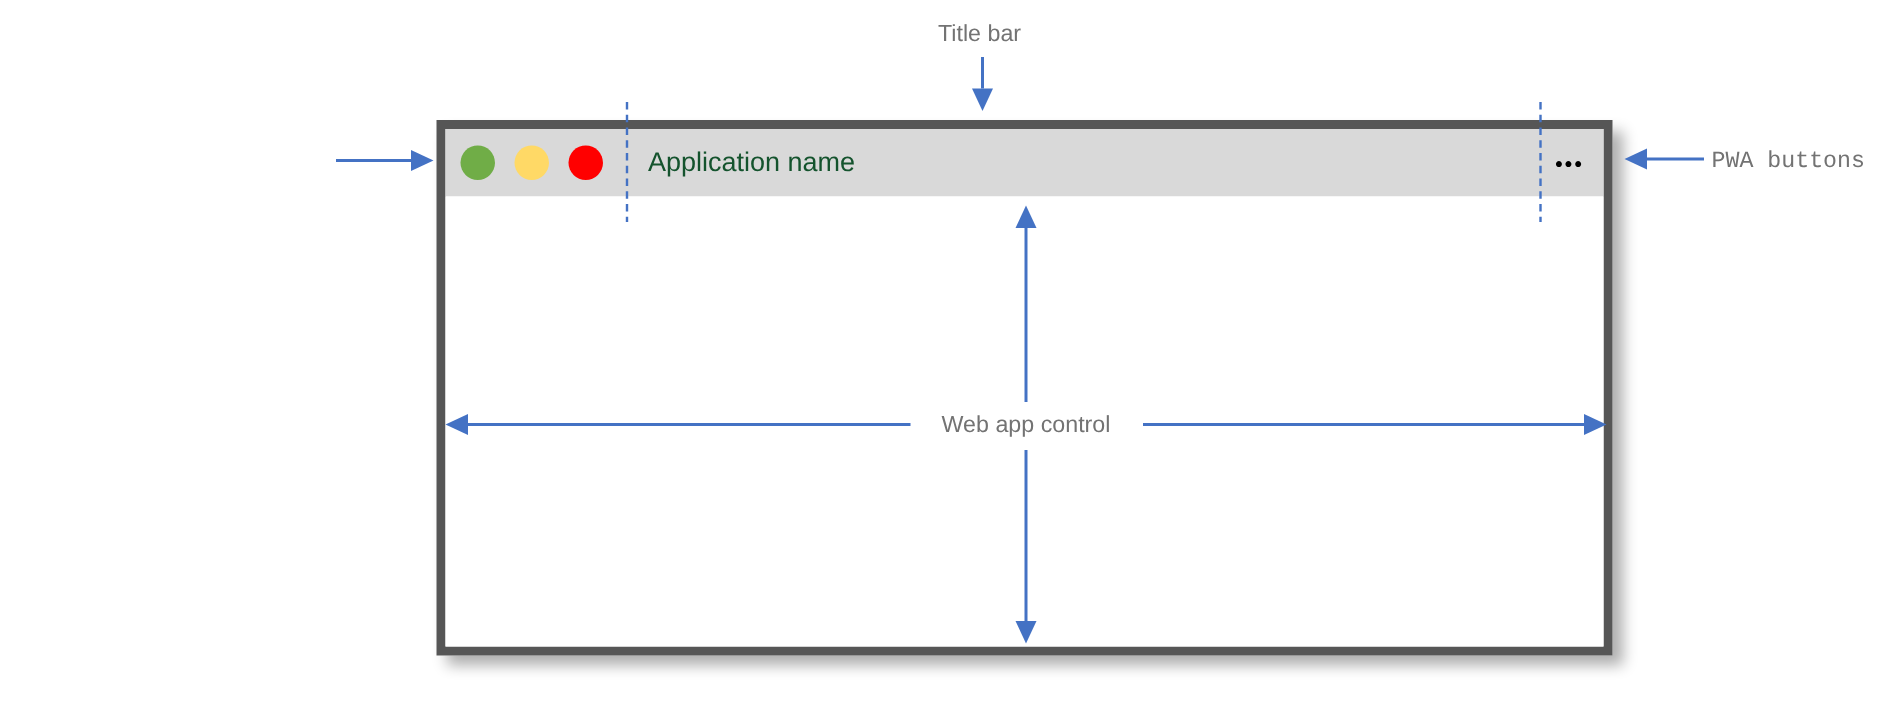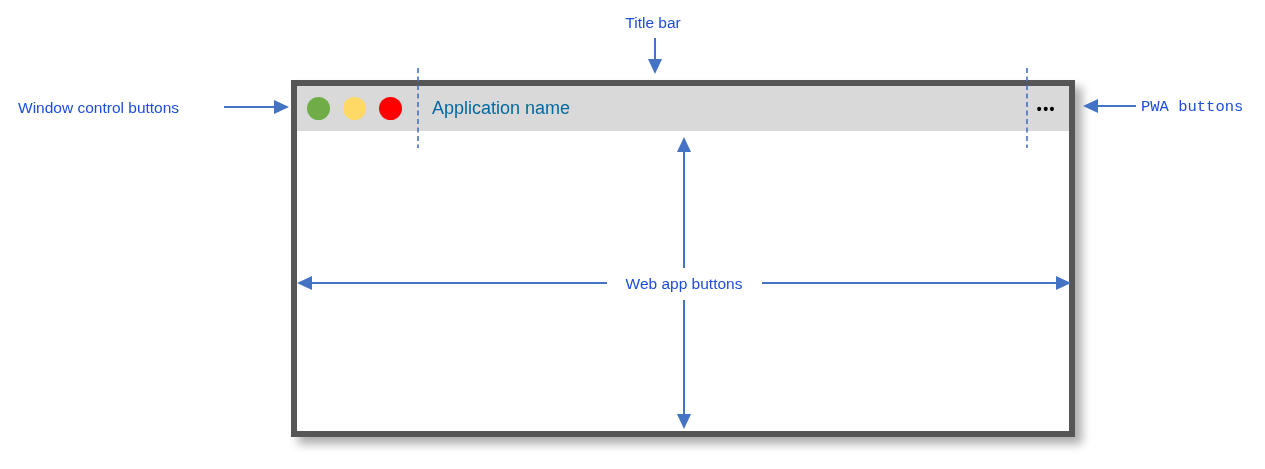--- a/index.html
+++ b/index.html
@@ -14,29 +14,29 @@
     box-shadow:7px 7px 9px rgba(0,0,0,0.32);
   }
   .titlebar {
     height:45px; background:#d9d9d9; display:flex; align-items:center;
   }
   .circles { display:flex; gap:13px; margin-left:10px; }
   .circle { width:23px; height:23px; border-radius:50%; }
   .c-green  { background:#70ad47; }
   .c-yellow { background:#ffd966; }
   .c-red    { background:#ff0000; }
-  .app-title { margin-left:30px; font-size:18px; color:#0369a1; }
+  .app-title { margin-left:30px; font-size:18px; color:#14532d; }
   .pwa-dots {
     margin-left:auto; margin-right:13px; font-size:14px; font-weight:bold;
     color:#000; letter-spacing:1.5px; line-height:1;
   }
   .content-area { height:300px; background:#ffffff; }
   
   .label {
-    position:absolute; color:#1d4ed8; font-size:15.5px; white-space:nowrap;
+    position:absolute; color:#737373; font-size:15.5px; white-space:nowrap;
     line-height:18px;
   }
   .label.centered { transform:translateX(-50%); }
   
   .overlay { position:absolute; left:0; top:0; pointer-events:none; }
 </style>
 </head>
 <body>
 
 <div class="canvas">
@@ -48,23 +48,22 @@
         <div class="circle c-yellow"></div>
         <div class="circle c-red"></div>
       </div>
       <div class="app-title">Application name</div>
       <div class="pwa-dots">•••</div>
     </div>
     <div class="content-area"></div>
   </div>
 
   <div class="label centered" style="left:653px; top:14px;">Title bar</div>
-  <div class="label" style="left:18px; top:99px;">Window control buttons</div>
   <div class="label" style="left:1141px; top:98px;font-family:Liberation Mono, monospace;">PWA buttons</div>
-  <div class="label centered" style="left:684px; top:275px;">Web app buttons</div>
+  <div class="label centered" style="left:684px; top:275px;">Web app control</div>
 
   <svg class="overlay" width="1265" height="469">
 
     <line x1="418" y1="68" x2="418" y2="148" stroke="#4472c4" stroke-width="1.6" stroke-dasharray="5 3.5"></line>
     <line x1="1027" y1="68" x2="1027" y2="148" stroke="#4472c4" stroke-width="1.6" stroke-dasharray="5 3.5"></line>
 
     <g>
       <line x1="655" y1="38" x2="655" y2="59" stroke="#4472c4" stroke-width="2"></line>
       <polygon points="655,74 648,59 662,59" fill="#4472c4"></polygon>
     </g>

